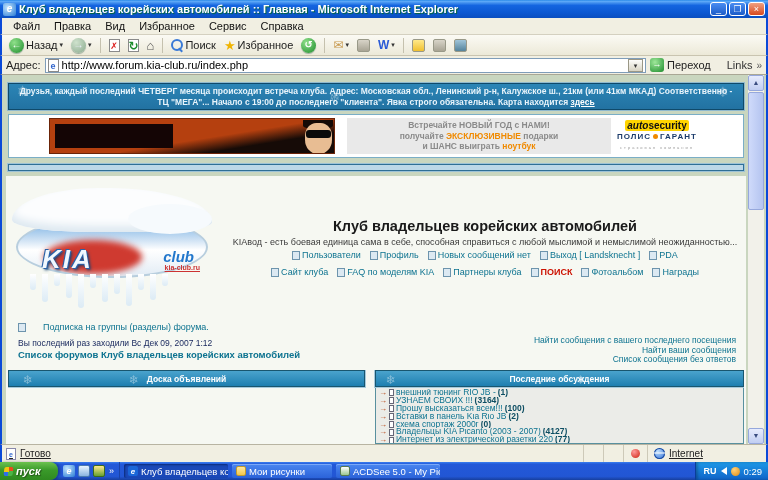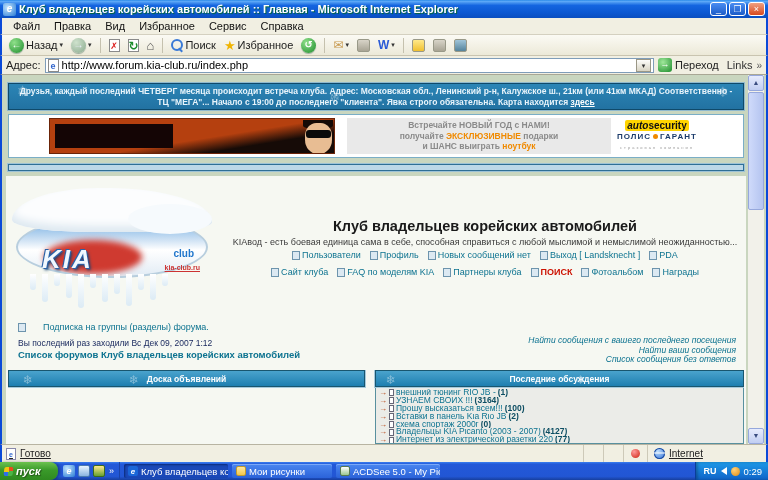--- a/index.html
+++ b/index.html
@@ -46,21 +46,21 @@
   .misc.m2{background:linear-gradient(#d8d4c8,#a8a494);}
   .misc.m3{background:linear-gradient(#9fc4d8,#54839c);}
 
   .addrbar{position:absolute;top:56px;left:0;right:0;height:19px;background:#f1efe2;border-bottom:1px solid #a9a795;
     display:flex;align-items:center;font-size:11px;color:#222;padding:0 4px;gap:4px;}
   .addrfield{flex:1;height:15px;background:#fff;border:1px solid #7f9db9;display:flex;align-items:center;gap:3px;padding:0 2px;}
   .addrfield input{border:none;outline:none;flex:1;font-size:11px;height:13px;color:#000;background:transparent;}
   .ddbtn{width:15px;height:13px;background:linear-gradient(#fdfdfb,#d8d4c4);border:1px solid #9a9786;font-size:7px;text-align:center;line-height:12px;color:#333;}
   .gobtn{display:flex;align-items:center;gap:3px;}
   .goarrow{width:14px;height:14px;border-radius:3px;background:radial-gradient(circle at 35% 30%,#9fe89a,#1d8c2c);color:#fff;font-size:9px;line-height:13px;text-align:center;font-weight:bold;}
-  .linkslbl{color:#333;margin-left:4px;}
+  .linkslbl{color:#333;margin-left:12px;}
   .chev{color:#555;font-size:10px;}
 
   
   .viewport{position:absolute;top:75px;left:0;right:0;bottom:36px;background:#c9d6bf;overflow:hidden;}
   .deco-flake{position:absolute;color:#b9c9ae;font-size:9px;}
 
   .ann{position:absolute;left:6px;right:22px;top:8px;height:27px;
     background:linear-gradient(180deg,#2b85b6,#2272a2);border:1px solid #0f4a6b;box-shadow:0 0 0 1px #8fb9ce;
     color:#e8f4fb;font-size:8.5px;font-weight:bold;text-align:center;line-height:11px;padding:2px 6px;overflow:hidden;position:absolute;}
   .ann a{color:#fff;text-decoration:underline;}
@@ -90,42 +90,42 @@
 
   .panel{position:absolute;left:4px;right:20px;top:101px;bottom:0;background:#f6f8f2;}
 
   
   .logo{position:absolute;left:2px;top:10px;width:214px;height:120px;}
   .logo .oval{position:absolute;left:8px;top:30px;width:192px;height:62px;border-radius:50%;
     background:linear-gradient(180deg,#6aa8e0 0%,#cfe2f4 38%,#ffffff 55%,#e2ecf5 100%);border:2px solid #b8cede;overflow:hidden;}
   .logo .red{position:absolute;left:14%;top:38%;width:52%;height:58%;background:#cf3a30;border-radius:50%;filter:blur(3px);}
   .logo .kia{position:absolute;left:34px;top:58px;font-size:26px;font-weight:bold;font-style:italic;color:#f2f8ff;
     text-shadow:1px 1px 0 #2a62a8,-1px -1px 0 #2a62a8,2px 2px 3px #18406e;letter-spacing:2px;}
-  .logo .club{position:absolute;right:28px;top:62px;font-size:10px;font-weight:bold;color:#2277cc;}
+  .logo .club{position:absolute;right:28px;top:62px;font-size:15px;font-weight:bold;font-style:italic;color:#2277cc;}
   .logo .site{position:absolute;right:22px;top:78px;font-size:7px;font-weight:bold;color:#c33;text-decoration:underline;}
   .logo .snow1{position:absolute;left:4px;top:2px;width:200px;height:44px;background:#fcfdfe;
     border-radius:55% 65% 42% 50% / 90% 95% 28% 35%;box-shadow:inset 0 -6px 8px #dde8f0;}
   .logo .snow2{position:absolute;left:120px;top:18px;width:84px;height:30px;background:#f6fafd;border-radius:50%;}
   .icicles{position:absolute;left:22px;top:88px;display:flex;gap:6px;align-items:flex-start;}
   .icicles i{width:6px;background:linear-gradient(#fff,#dcebf5);border-radius:0 0 4px 4px;display:block;}
 
   .hdr{margin-left:218px;text-align:center;padding-top:42px;}
   .ptitle{font-size:14.5px;font-weight:bold;color:#1a1a1a;}
   .psub{font-size:9px;color:#3a3a3a;margin-top:3px;white-space:nowrap;}
   .navrow{margin-top:7px;display:flex;justify-content:center;gap:9px;font-size:9px;white-space:nowrap;}
   .navrow.r2{margin-top:3px;}
   .navlink{color:#0d7390;display:flex;align-items:center;gap:2px;cursor:pointer;}
   .navlink.accent{color:#cc1100;font-weight:bold;}
   .nico{width:8px;height:9px;background:#dce9f2;border:1px solid #6d94ad;display:inline-block;}
 
   .subscribe{position:absolute;left:12px;top:146px;font-size:9px;color:#0d7390;display:flex;align-items:center;gap:17px;}
   .meta{position:absolute;left:12px;top:163px;font-size:8.5px;line-height:9.5px;color:#16265c;}
   .forumindex{font-size:9.5px;font-weight:bold;color:#0d7390;margin-top:1px;}
   .findlinks{position:absolute;right:10px;top:160px;text-align:right;font-size:8.5px;line-height:9.5px;}
-  .findlinks a{color:#0d7390;display:block;text-decoration:none;font-style:italic;}
+  .findlinks a{color:#0d7390;display:block;text-decoration:none;}
 
   .cols{position:absolute;left:2px;right:2px;top:194px;bottom:0;display:flex;gap:10px;overflow:hidden;}
   .colL{width:48.5%;}
   .colR{flex:1;display:flex;flex-direction:column;}
   .bar{height:17px;background:linear-gradient(180deg,#4aa3cd,#1e7fb0);border:1px solid #19566f;box-shadow:0 0 0 1px #a6cadb;
     color:#fff;font-size:8.5px;font-weight:bold;text-align:center;line-height:16px;position:relative;overflow:hidden;}
   .bar .flk{position:absolute;color:rgba(255,255,255,.4);font-size:12px;top:1px;}
   .topics{list-style:none;background:#ebece8;border:1px solid #58909f;border-top:none;flex:1;padding:2px 2px 0 3px;overflow:hidden;}
   .topics li{font-size:8.5px;line-height:7.9px;height:7.9px;white-space:nowrap;overflow:hidden;display:flex;align-items:center;gap:2px;}
   .tarrow{color:#b5400e;font-weight:bold;font-size:8px;}

